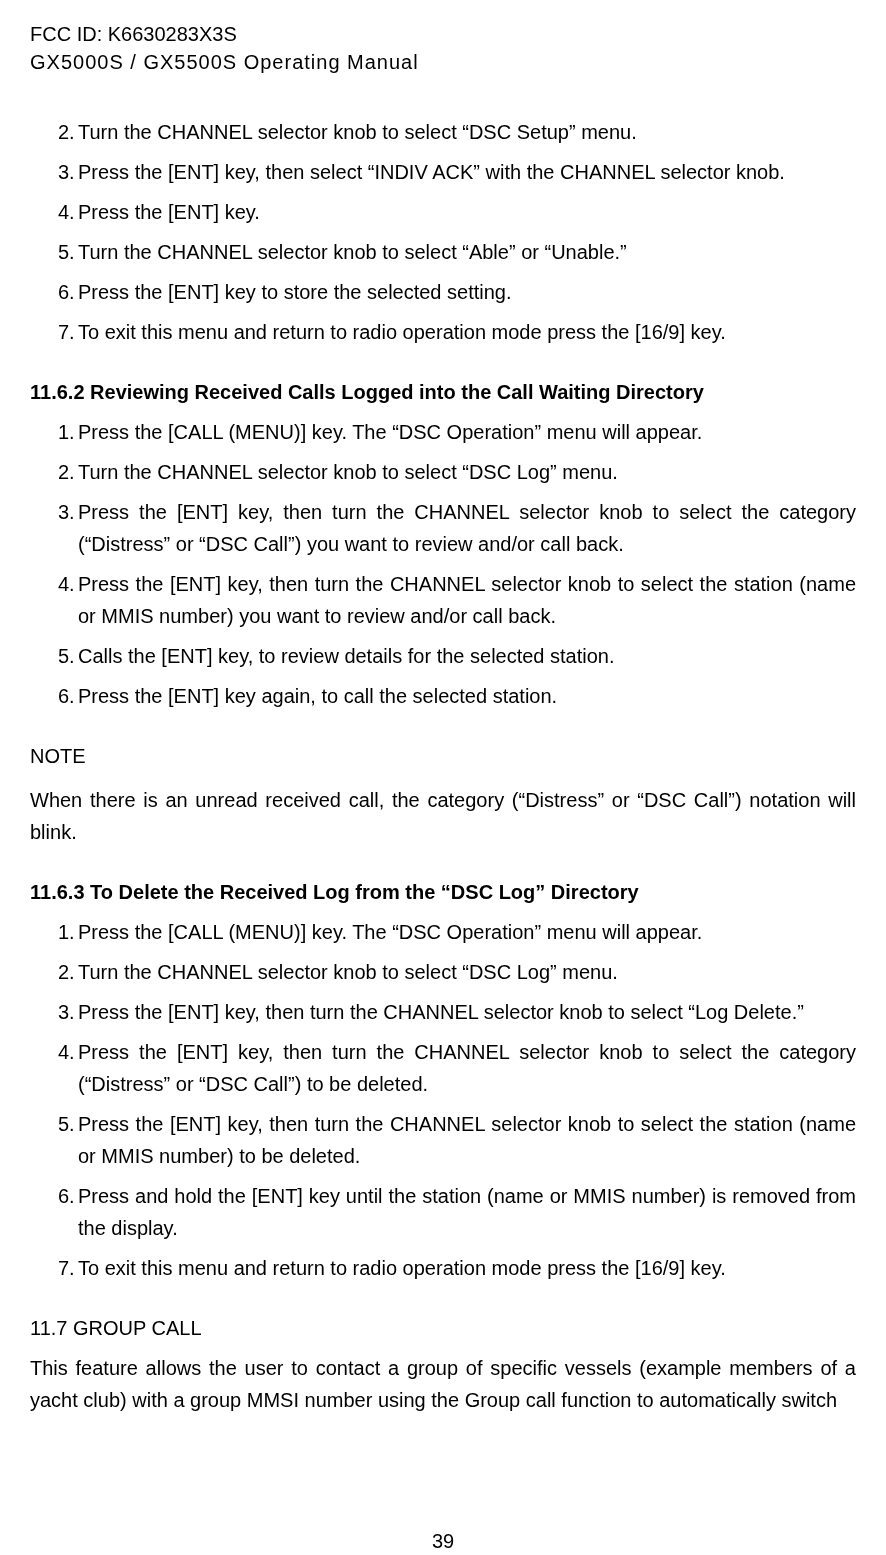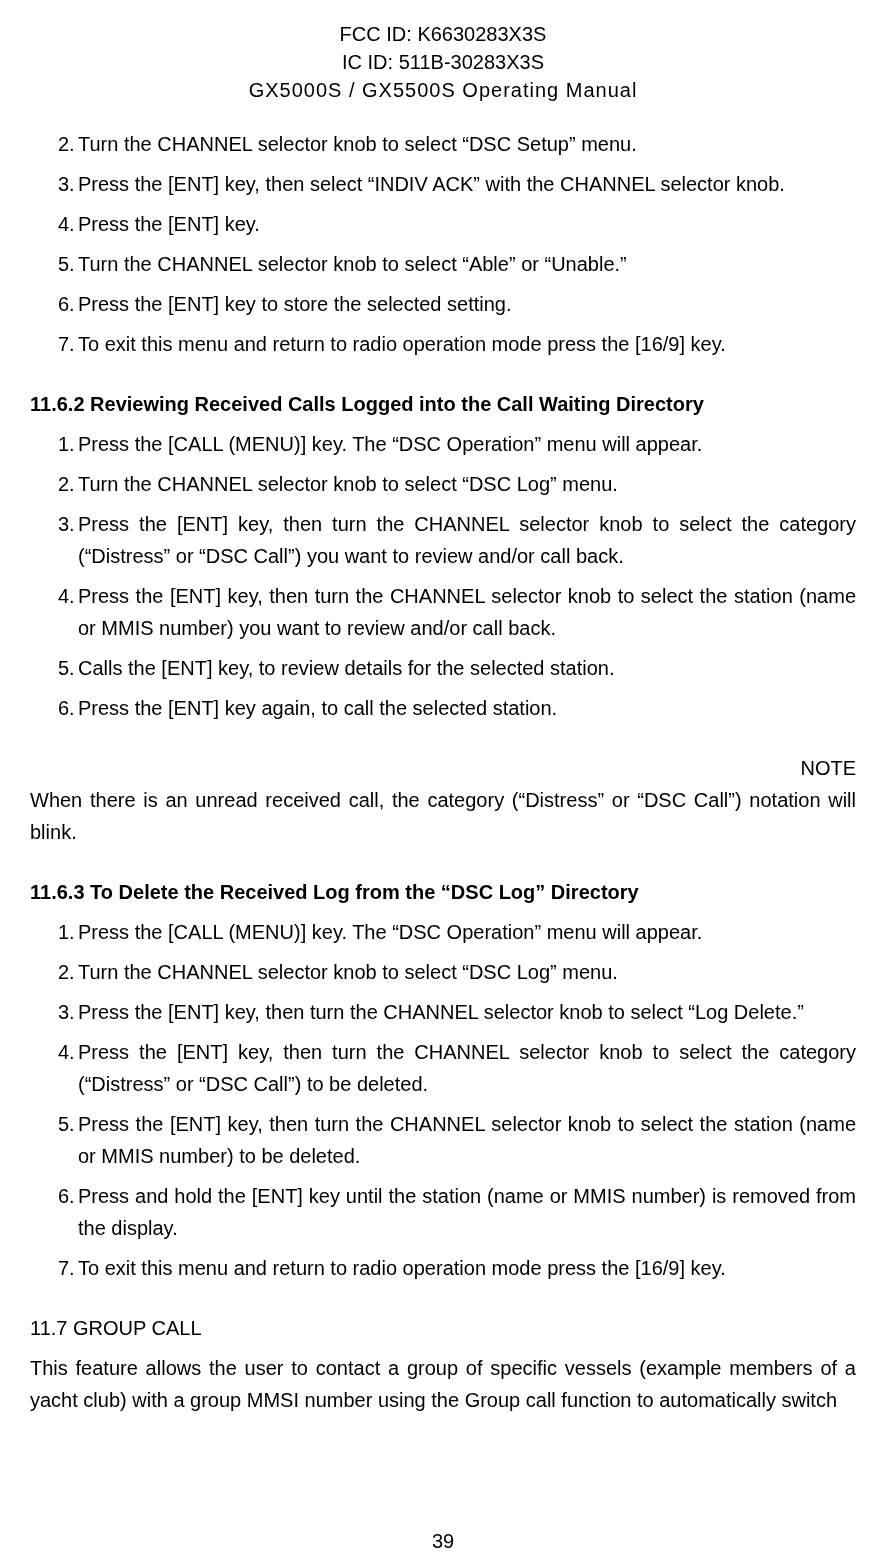--- a/index.html
+++ b/index.html
@@ -12,22 +12,22 @@
       background: #fff;
       color: #000;
       width: 886px;
       height: 1555px;
       padding: 20px 30px 30px 30px;
       position: relative;
       font-size: 20px;
       line-height: 1.6;
     }
     .header {
-      text-align: center;
-      margin-bottom: 24px;
+      text-align: left;
+      margin-bottom: 40px;
       line-height: 1.4;
     }
     .header-line {
       display: block;
     }
     .header-line.spaced {
       letter-spacing: 1px;
     }
     .list-block {
       margin-bottom: 28px;
@@ -47,22 +47,21 @@
       padding-left: 8px;
     }
     .list-text.justify {
       text-align: justify;
     }
     .section-heading {
       margin-bottom: 8px;
       font-weight: bold;
     }
     .note-label {
-      margin-bottom: 0;
-      text-align: right;
+      margin-bottom: 12px;
     }
     .note-body {
       text-align: justify;
       margin-bottom: 28px;
     }
     .subheading {
       margin-bottom: 8px;
     }
     .para {
       text-align: justify;
@@ -82,21 +81,20 @@
     }
     .footer-right {
       margin-left: auto;
     }
   </style>
 </head>
 <body>
 
 <div class="header">
   <span class="header-line">FCC ID: K6630283X3S</span>
-  <span class="header-line">IC ID: 511B-30283X3S</span>
   <span class="header-line spaced">GX5000S / GX5500S  Operating Manual</span>
 </div>
 
 <div class="list-block" id="listA">
     <div class="list-item">
       <div class="list-number">2.</div>
       <div class="list-text">Turn the CHANNEL selector knob to select “DSC Setup” menu.</div>
     </div>
     <div class="list-item">
       <div class="list-number">3.</div>

